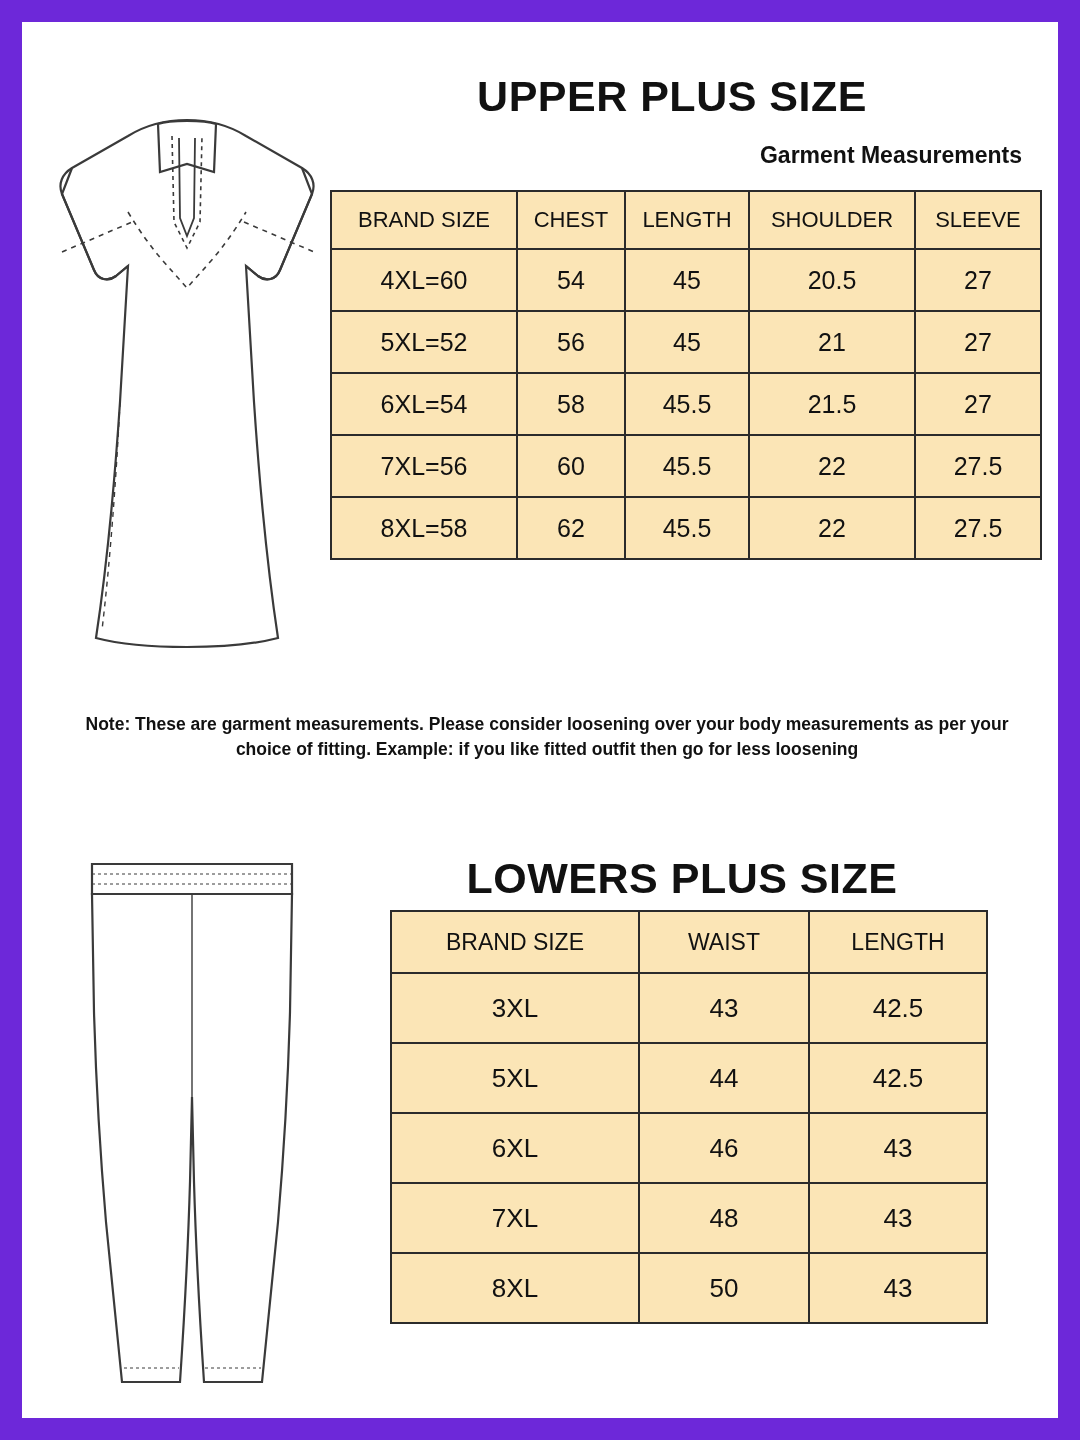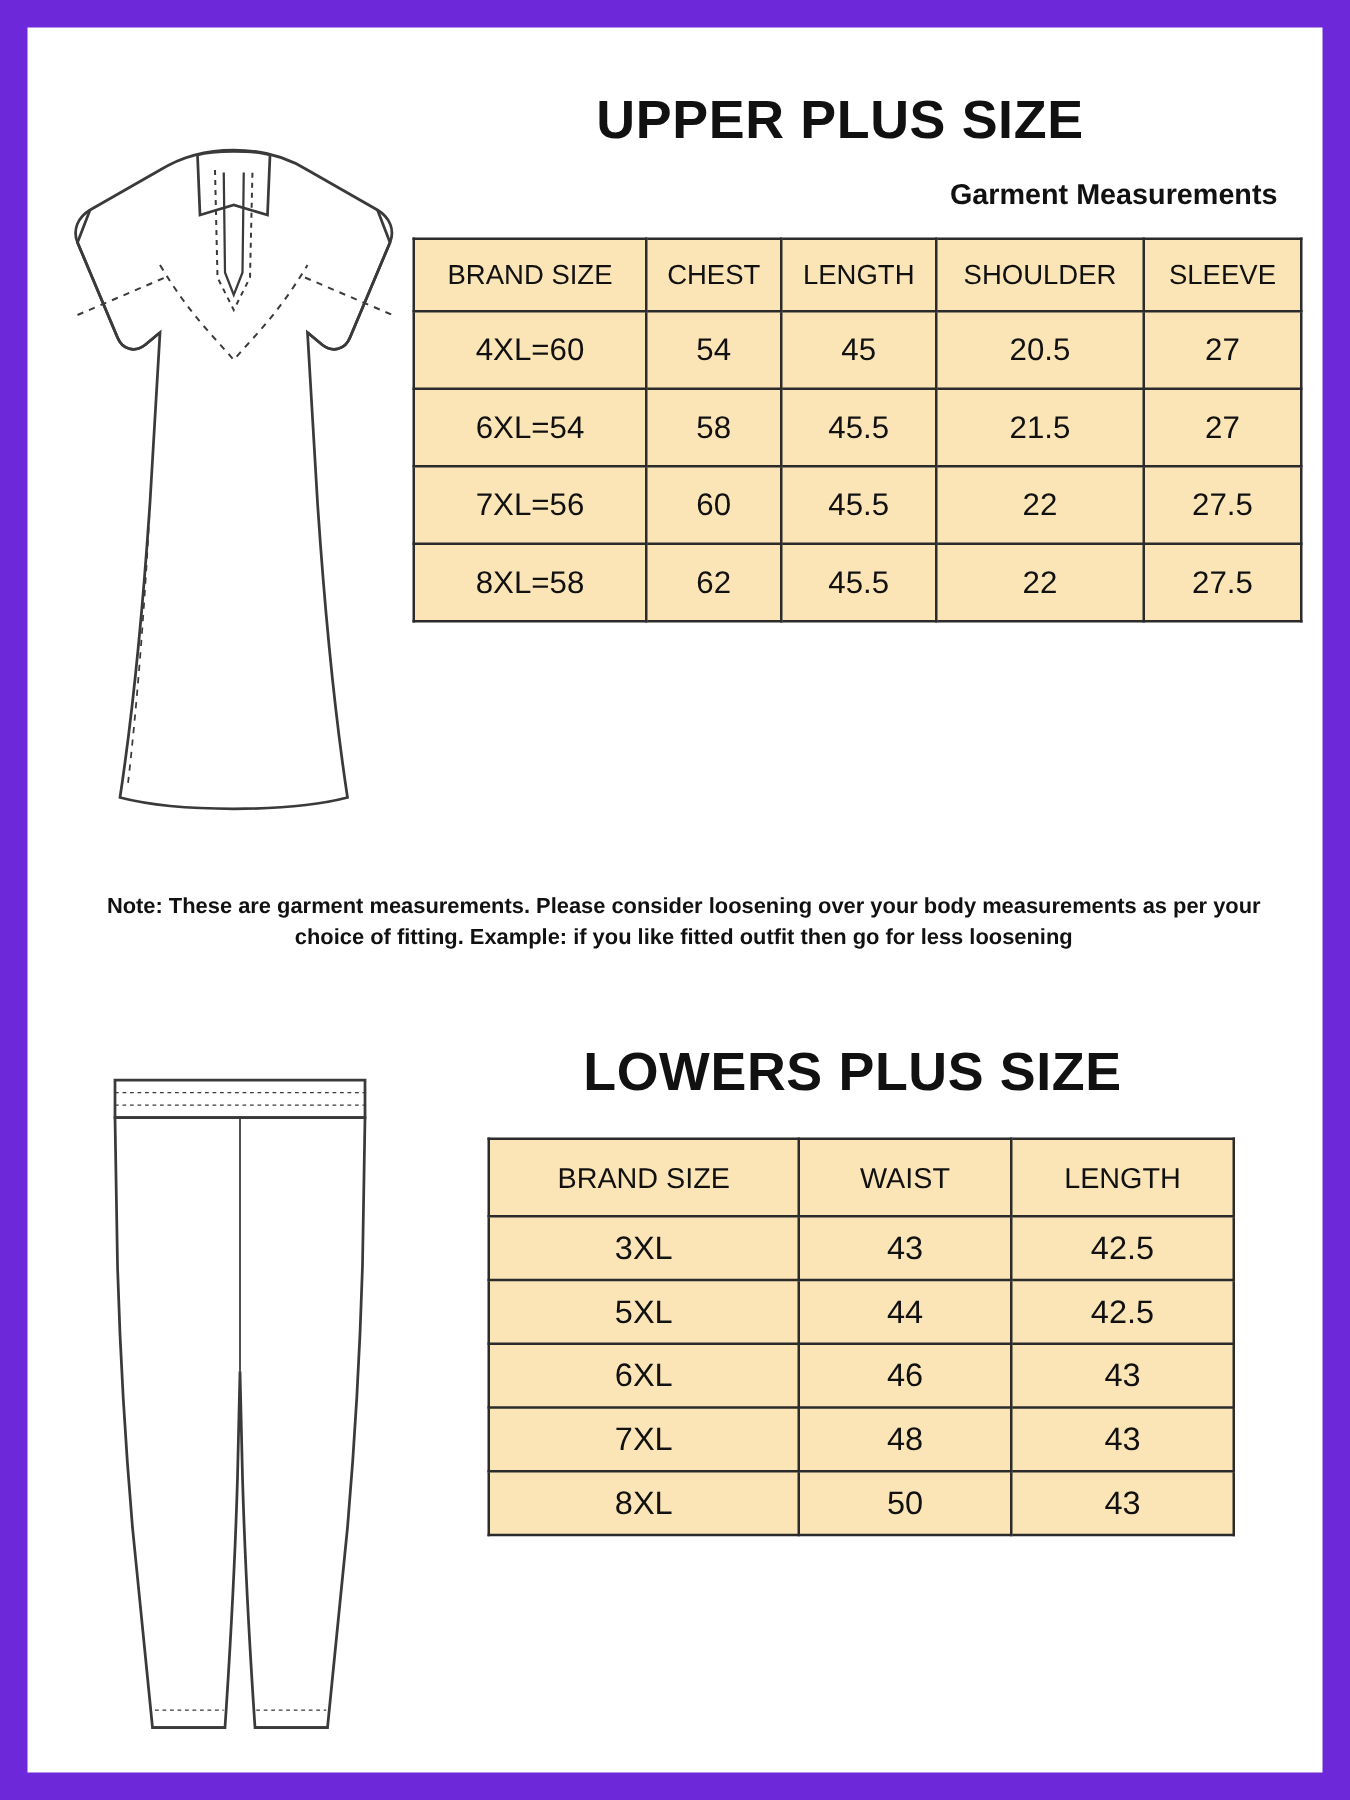--- a/index.html
+++ b/index.html
@@ -97,34 +97,34 @@
     width: 930px;
     text-align: center;
     font-size: 17.5px;
     font-weight: bold;
     color: #111111;
     line-height: 1.45;
   }
 
   
   #lower-title {
-    left: 330px; top: 812px; width: 660px;
+    left: 330px; top: 832px; width: 660px;
     font-size: 43px;
   }
   #lower-table {
     position: absolute;
     left: 368px; top: 888px;
     width: 596px;
   }
   #lower-table th {
     height: 62px;
     font-size: 23px;
   }
   #lower-table td {
-    height: 51px;
+    height: 70px;
     font-size: 26px;
     margin-left: 48px;
   }
   #lower-table col.l0 { width: 248px; }
   #lower-table col.l1 { width: 170px; }
   #lower-table col.l2 { width: 178px; }
 
   svg { display: block; }
 </style>
 </head>
@@ -199,20 +199,27 @@
         </thead>
         <tbody>
           <tr>
             <td>4XL=60</td>
             <td>54</td>
             <td>45</td>
             <td>20.5</td>
             <td>27</td>
           </tr>
           <tr>
+            <td>5XL=52</td>
+            <td>56</td>
+            <td>45</td>
+            <td>21</td>
+            <td>27</td>
+          </tr>
+          <tr>
             <td>6XL=54</td>
             <td>58</td>
             <td>45.5</td>
             <td>21.5</td>
             <td>27</td>
           </tr>
           <tr>
             <td>7XL=56</td>
             <td>60</td>
             <td>45.5</td>

